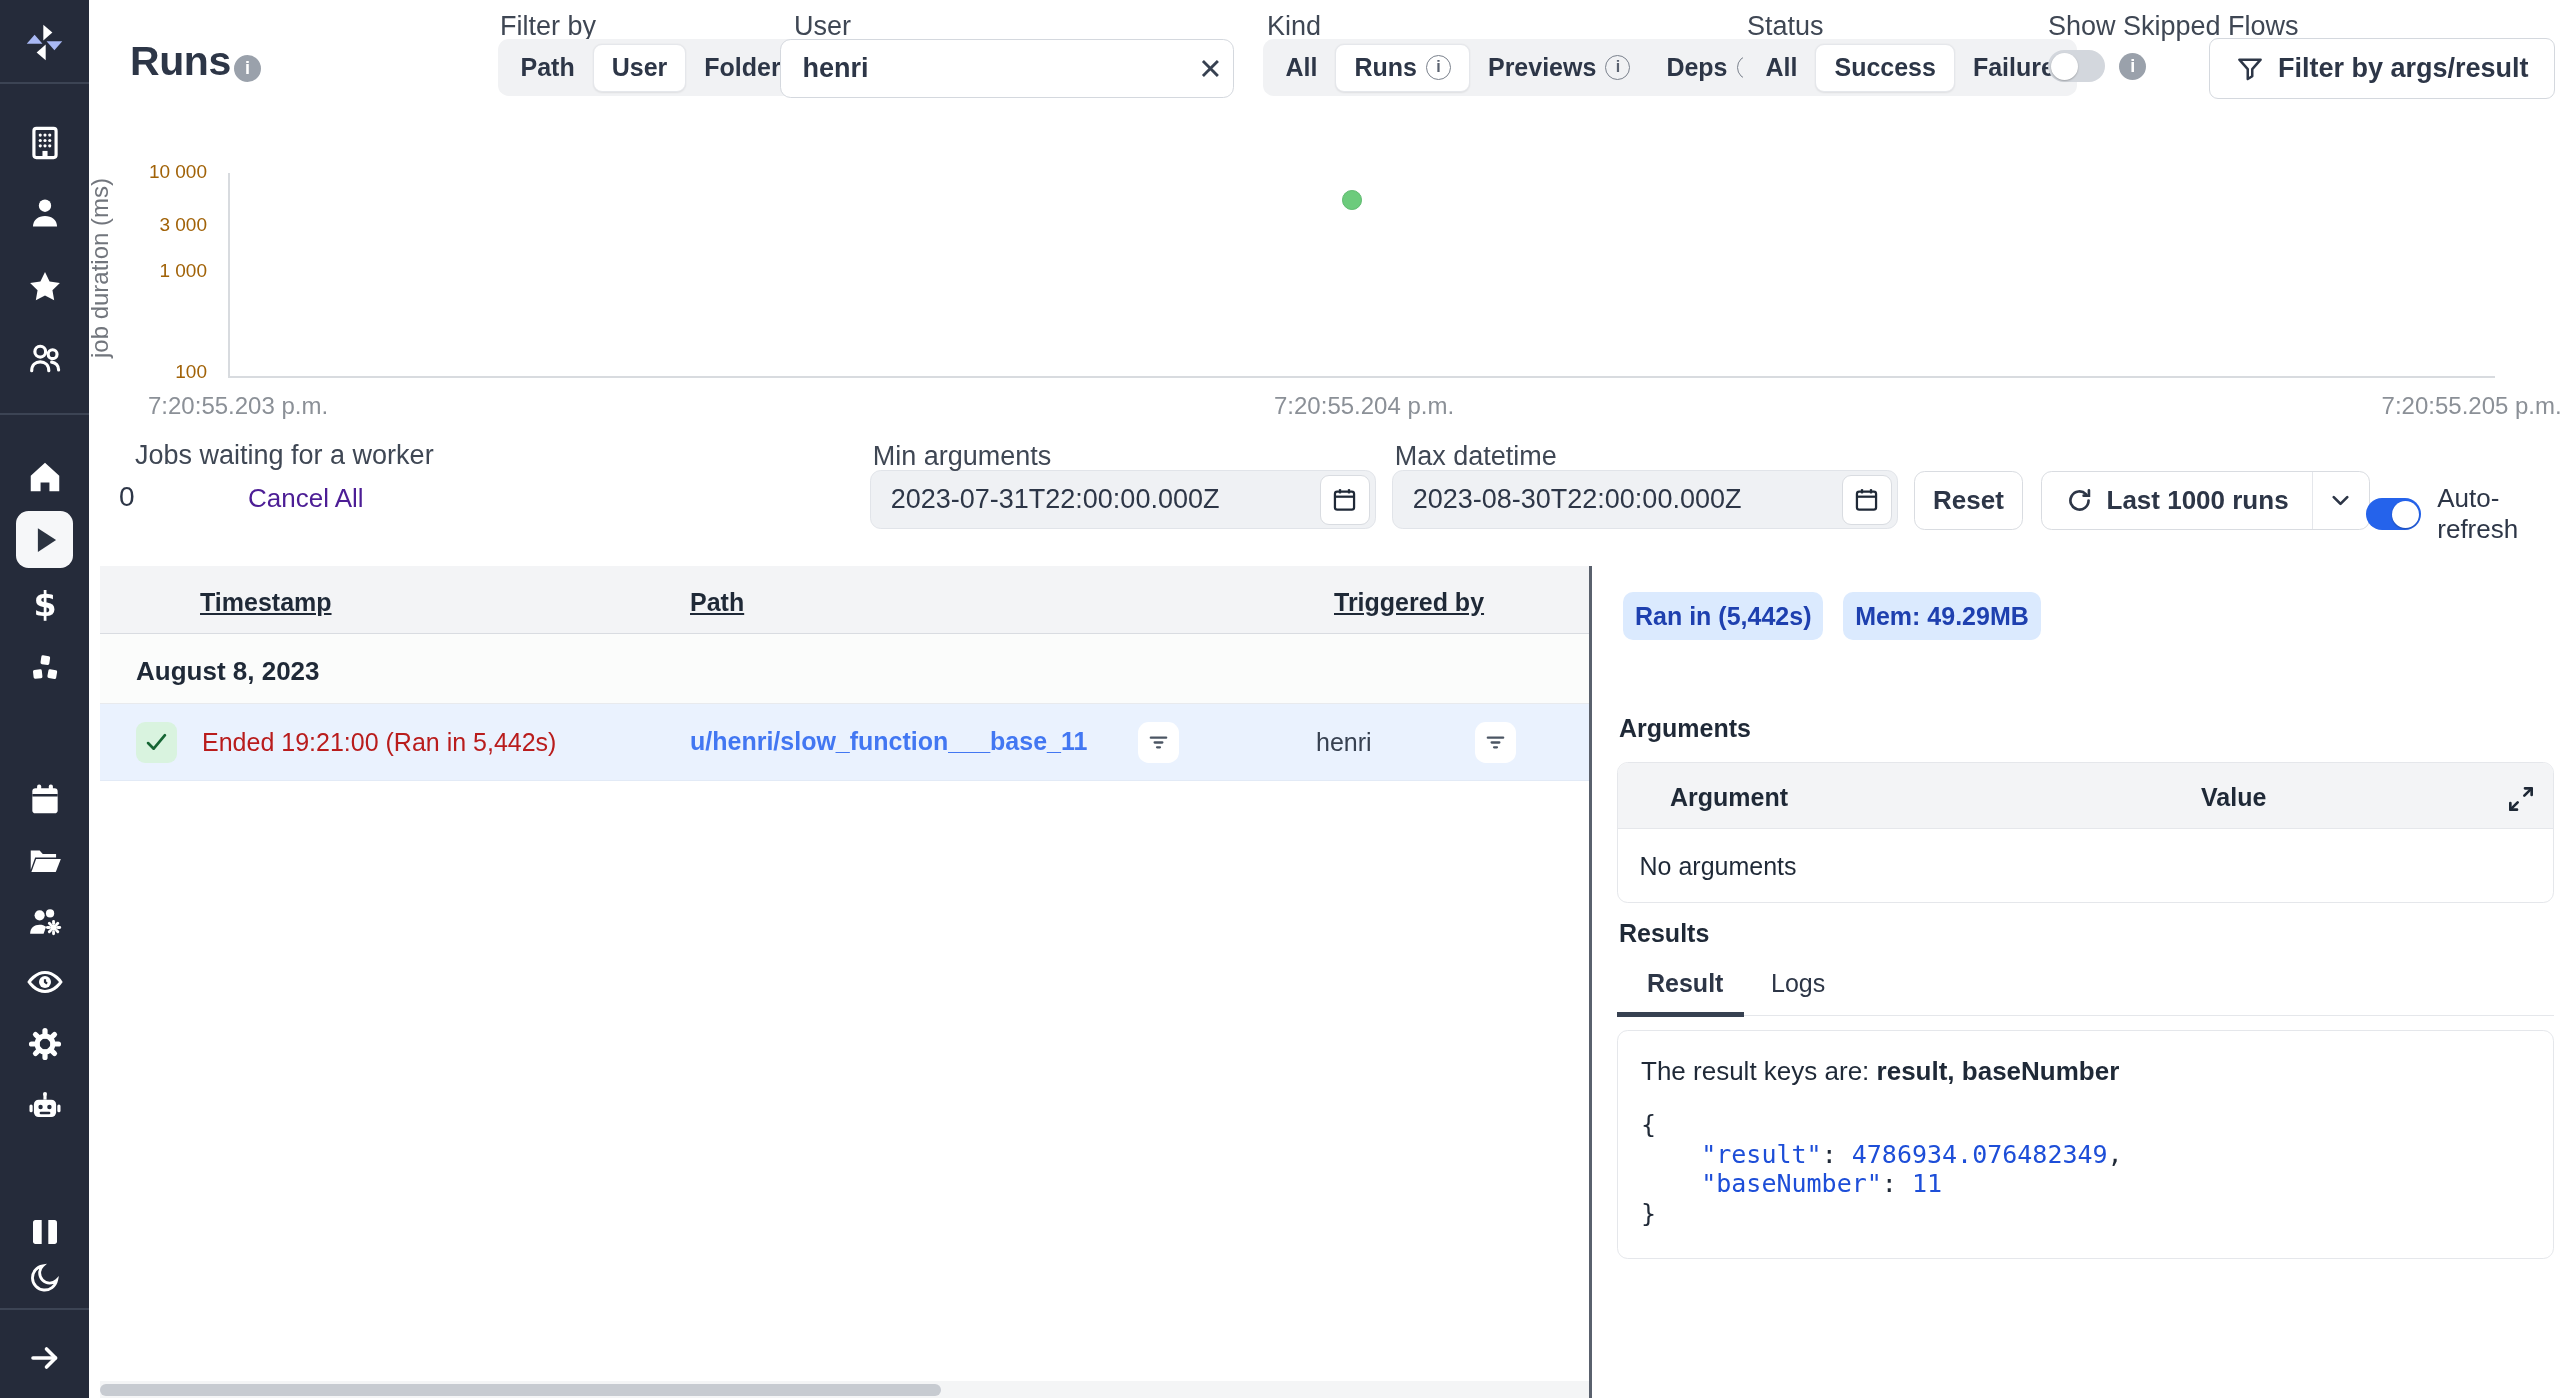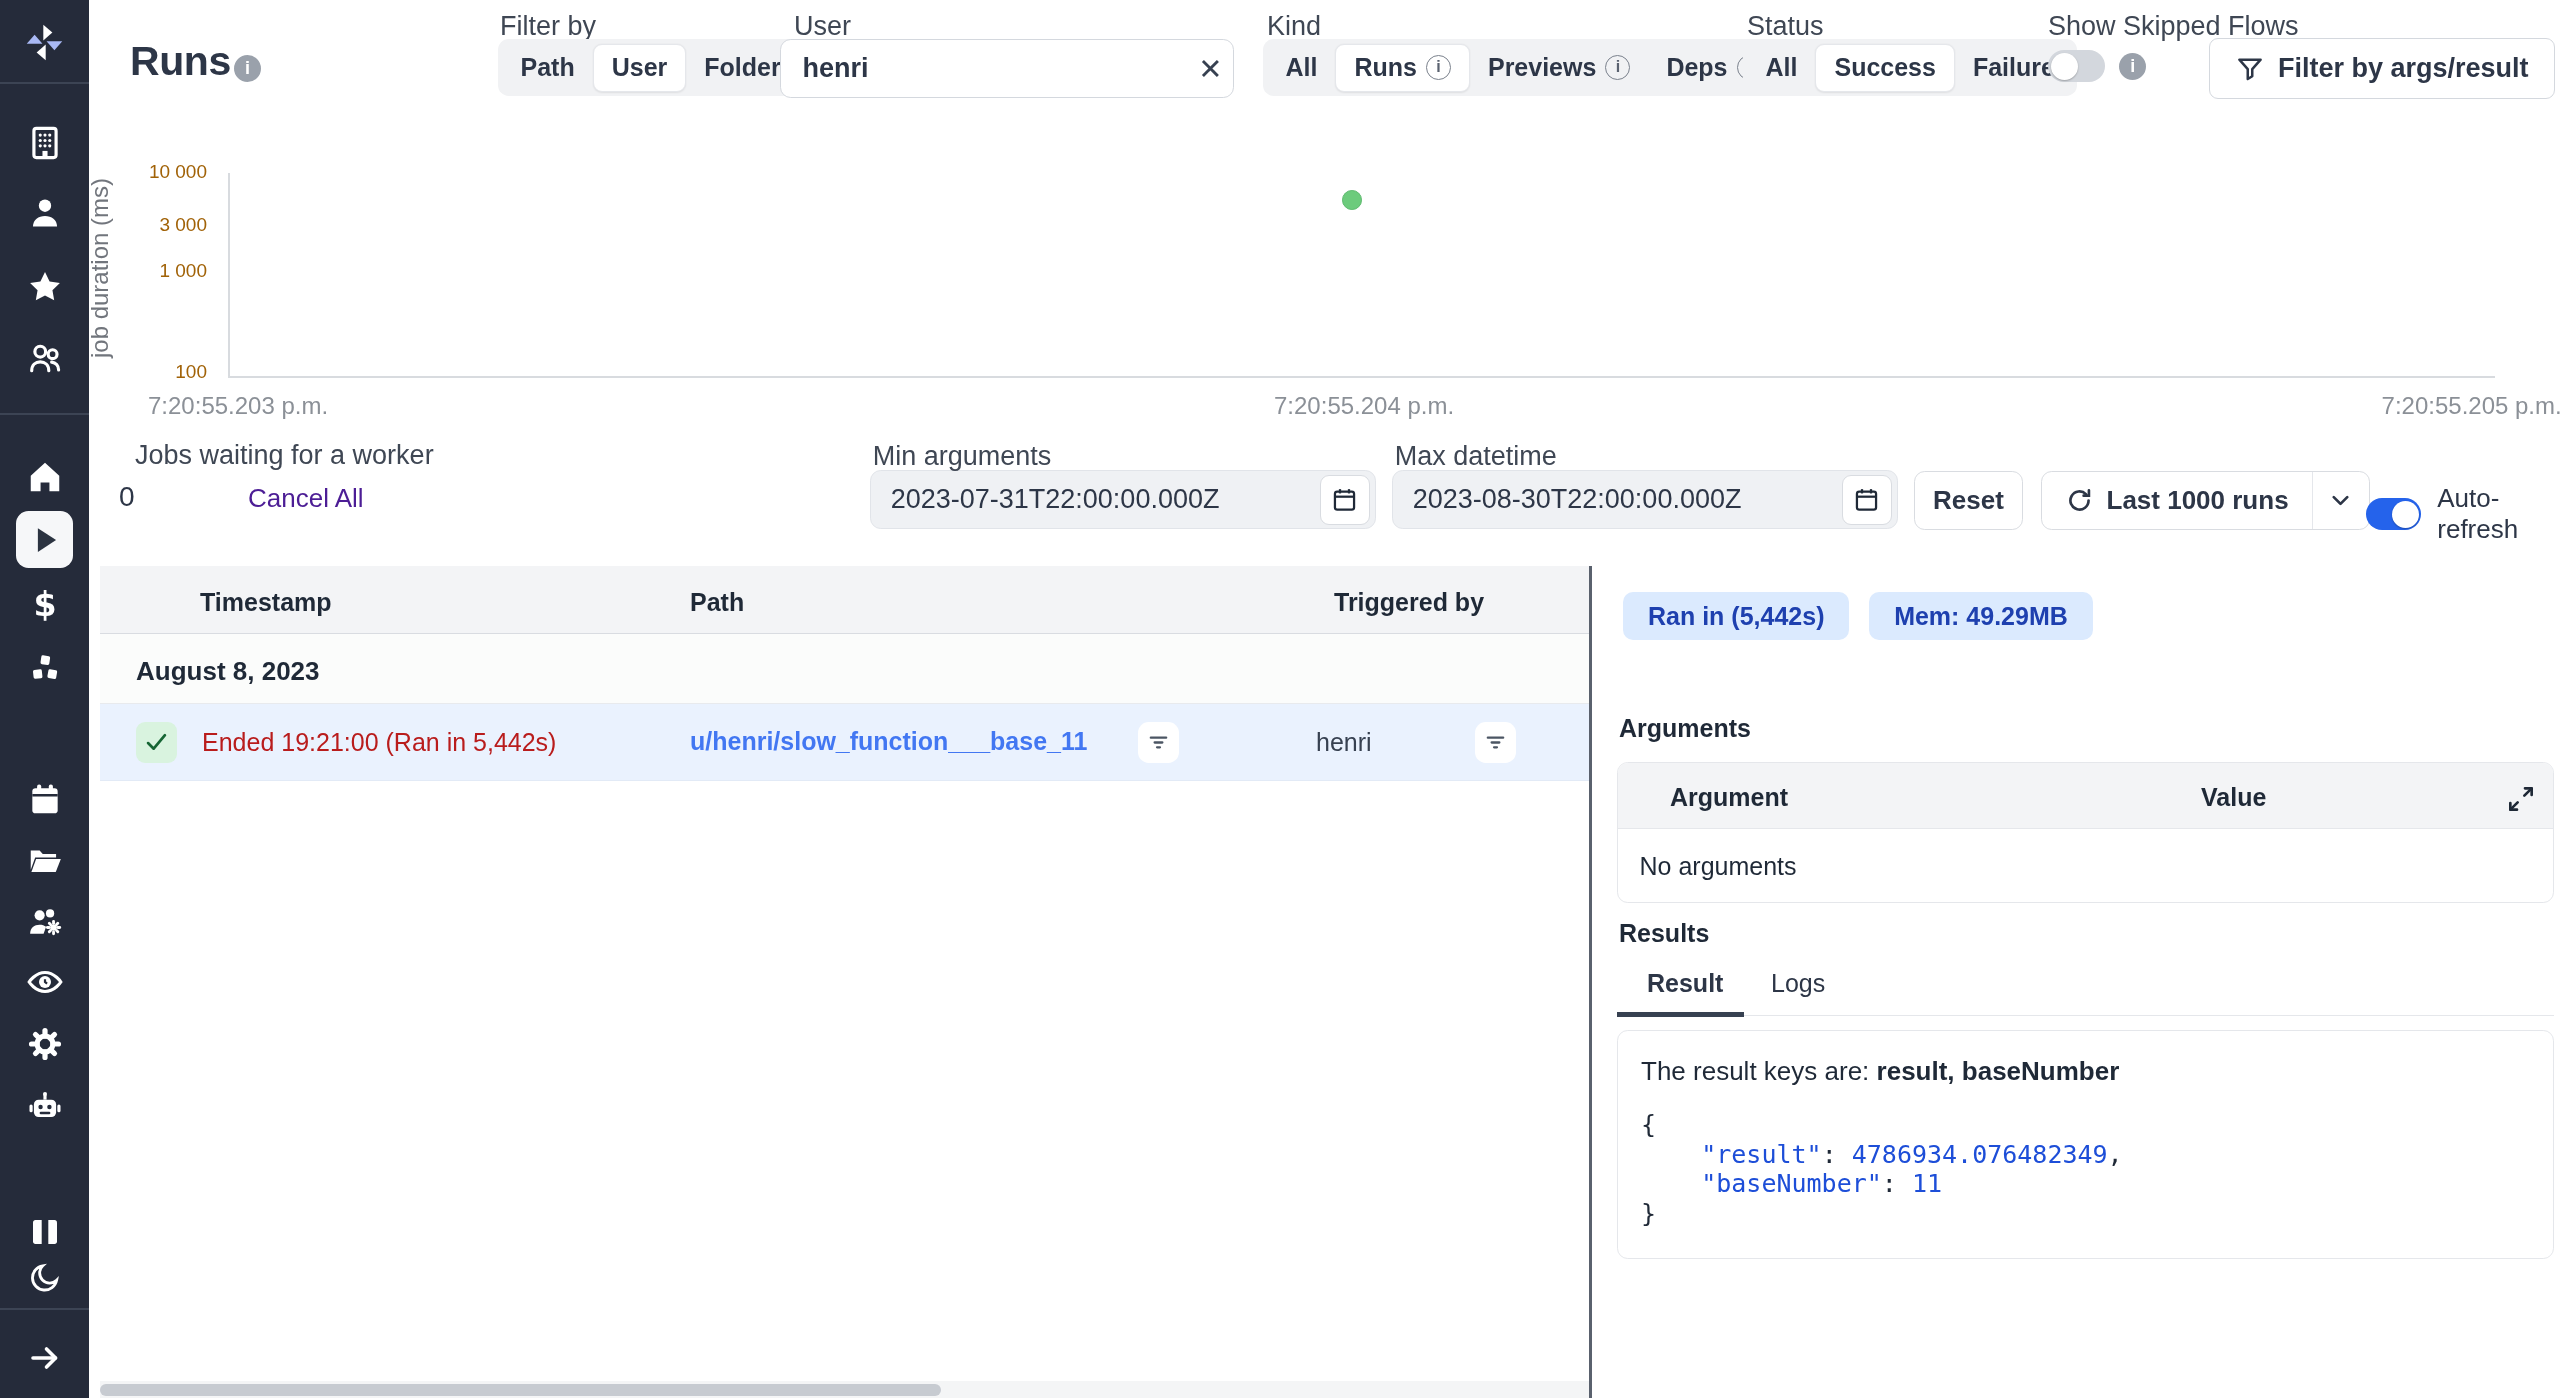--- a/index.html
+++ b/index.html
@@ -52,35 +52,35 @@
   .reset-btn { position:absolute; left:1914px; top:471px; width:109px; height:59px; border:1.8px solid #D9DCE1; border-radius:10.7px; background:#fff; font-size:26px; font-weight:bold; color:#2D3647; display:flex; align-items:center; justify-content:center; }
   .split-btn { position:absolute; left:2041px; top:471px; height:59px; display:flex; border:1.8px solid #D9DCE1; border-radius:10.7px; background:#fff; overflow:hidden; }
   .split-main { display:flex; align-items:center; gap:12.5px; padding:0 23px; font-size:26px; font-weight:bold; color:#2D3647; }
   .split-arrow { width:57px; display:flex; align-items:center; justify-content:center; border-left:1.8px solid #E5E7EB; }
   .autorefresh { position:absolute; left:2366px; top:483px; display:flex; align-items:center; gap:16px; }
   .autorefresh .lbl { font-size:26px; color:#2D3647; }
 
   
   .runs-table { position:absolute; left:100px; top:566px; width:1489px; }
   .thead { position:relative; height:68px; background:#F3F4F6; border-bottom:0.9px solid #D9DCE1; }
-  .thead span { position:absolute; top:21.5px; font-size:25px; font-weight:bold; color:#1F2937; }
+  .thead span { position:absolute; top:21.5px; font-size:25px; font-weight:bold; color:#1F2937;text-decoration:underline; }
   .group-row { position:relative; height:70px; background:#FBFCFB; border-bottom:0.9px solid #E8EAED; }
   .group-row span { position:absolute; left:36px; top:21.5px; font-size:26px; font-weight:bold; color:#1F2937; }
   .data-row { position:relative; height:77px; background:#EAF2FE; border-bottom:0.9px solid #E2EAF6; }
   .check-pill { position:absolute; left:36px; top:18px; width:41px; height:41px; background:#D9F3DF; border-radius:9px; display:flex; align-items:center; justify-content:center; }
   .row-ts { position:absolute; left:102px; top:24px; font-size:25px; color:#b91c1c; }
   .row-path { position:absolute; left:590px; top:23px; font-size:25px; font-weight:bold; color:#4277F2; }
   .row-trig { position:absolute; left:1216px; top:24px; font-size:25px; color:#374151; }
   .fpill { position:absolute; top:18px; width:41px; height:41px; background:#fff; border-radius:10.7px; display:flex; align-items:center; justify-content:center; }
   .hscroll { position:absolute; left:100px; top:1381px; width:1489px; height:18px; background:#F4F5F6; }
   .hscroll .thumb { position:absolute; left:0; top:2.7px; width:841px; height:12.5px; border-radius:6.3px; background:#C7CBD1; }
   .vdivider { position:absolute; left:1589px; top:566px; width:2.7px; height:833px; background:#5A616D; }
 
   
-  .badge { display:inline-flex; align-items:center; height:48px; padding:0 25px; background:#DBEAFE; color:#1E40AF; font-size:25px; font-weight:bold; border-radius:10px; }
+  .badge { display:inline-flex; align-items:center; height:48px; padding:0 12px; background:#DBEAFE; color:#1E40AF; font-size:25px; font-weight:bold; border-radius:10px; }
   .badges { position:absolute; left:1623px; top:592px; display:flex; gap:19.7px; }
   .run-id { position:absolute; left:1619px; top:658px; font-size:26px; font-weight:bold; color:#1F2937; }
   .sec-h { position:absolute; font-size:25px; font-weight:bold; color:#1F2937; }
   .args-table { position:absolute; left:1617px; top:762px; width:937px; border:0.9px solid #E5E7EB; border-radius:10.7px; overflow:hidden; background:#fff; }
   .args-head { position:relative; height:66px; background:#F3F4F6; border-bottom:0.9px solid #E5E7EB; }
   .args-head span { position:absolute; top:19.7px; font-size:25px; font-weight:bold; color:#1F2937; }
   .args-body { position:relative; height:73px; }
   .args-body span { position:absolute; left:21.5px; top:23px; font-size:25px; color:#1F2937; }
   .expand-btn { position:absolute; right:16px; top:16px; }
   .tabs { position:absolute; left:1617px; top:964px; width:937px; border-bottom:1.8px solid #E5E7EB; height:52px; }

